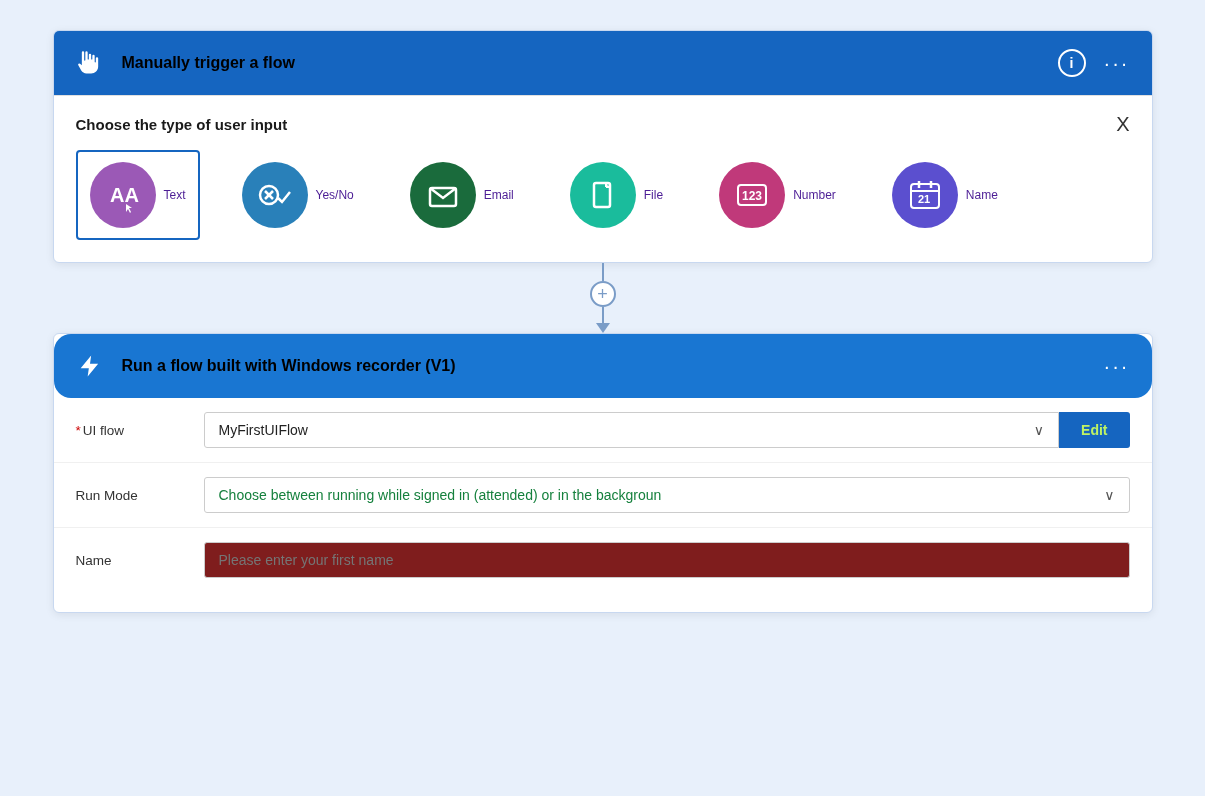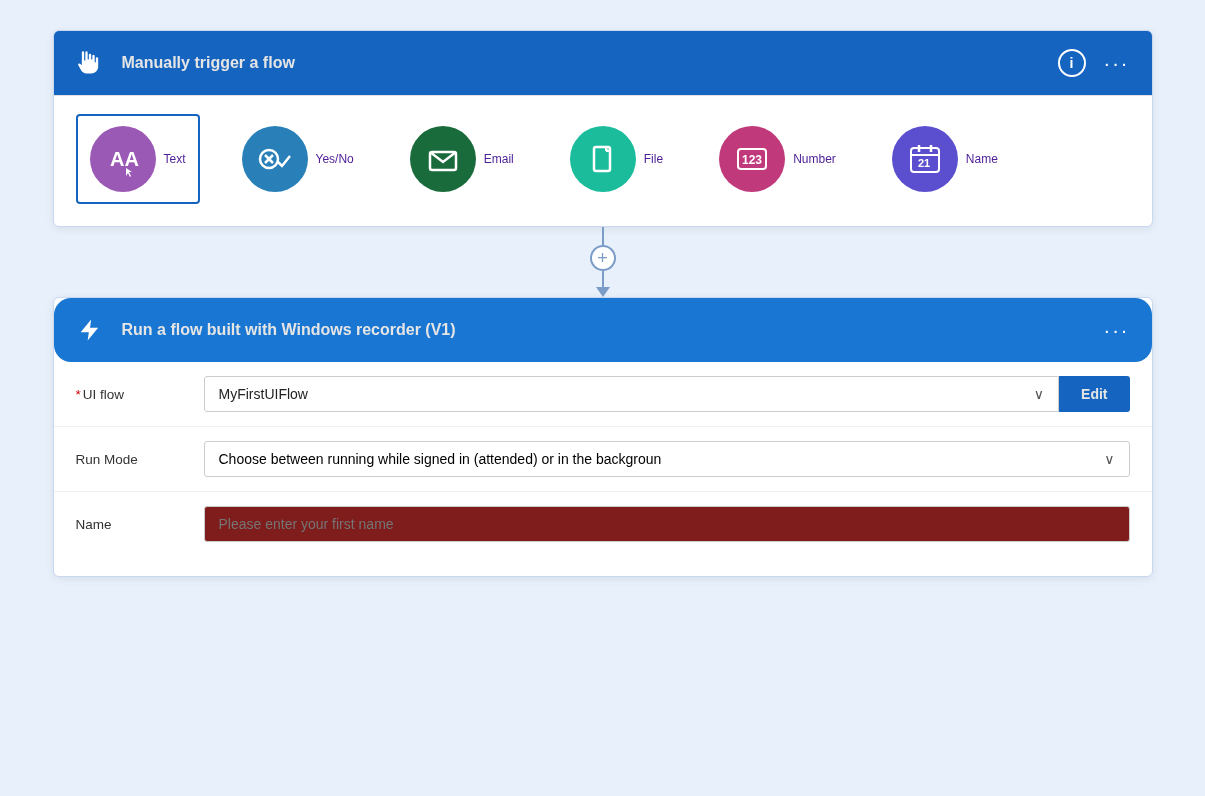--- a/index.html
+++ b/index.html
@@ -48,21 +48,21 @@
       justify-content: center;
       flex-shrink: 0;
     }
     .card-header-icon svg {
       width: 28px;
       height: 28px;
       fill: white;
     }
     .card-header-title {
       flex: 1;
-      color: #e5e5e5;
+      color: #000000;
       font-size: 16px;
       font-weight: 600;
     }
     .card-header-actions {
       display: flex;
       align-items: center;
       gap: 14px;
     }
     .info-btn {
       width: 28px;
@@ -233,21 +233,21 @@
     }
     .form-select-solo {
       border-radius: 3px;
     }
     .select-chevron {
       font-size: 14px;
       color: #555;
     }
     .edit-btn {
       background: #1565c0;
-      color: #e5e5e5;
+      color: #bef264;
       border: none;
       border-radius: 0 3px 3px 0;
       padding: 9px 22px;
       font-size: 14px;
       font-weight: 700;
       cursor: pointer;
       white-space: nowrap;
     }
     .form-input {
       flex: 1;
@@ -281,20 +281,24 @@
         </svg>
       </div>
       <span class="card-header-title">Manually trigger a flow</span>
       <div class="card-header-actions">
         <button class="info-btn">i</button>
         <button class="dots-btn">···</button>
       </div>
     </div>
 
     <div class="input-type-section">
+      <div class="input-type-title-row">
+        <span class="input-type-title">Choose the type of user input</span>
+        <button class="close-btn">X</button>
+      </div>
 
       <div class="input-type-options">
 
         <div class="input-type-option selected">
           <div class="input-type-option-circle circle-purple">
             <svg width="38" height="38" viewBox="0 0 38 38" fill="none" xmlns="http://www.w3.org/2000/svg">
               <text x="6" y="26" font-size="20" fill="white" font-family="Arial" font-weight="bold">AA</text>
 
               <polygon points="22,28 22,36 24,33 26,37 27,36 25,32 28,32" fill="white"></polygon>
             </svg>
@@ -399,21 +403,21 @@
             <span class="select-chevron">∨</span>
           </div>
           <button class="edit-btn">Edit</button>
         </div>
       </div>
 
       <div class="form-row">
         <div class="form-label">Run Mode</div>
         <div class="form-control-wrapper">
           <div class="form-select form-select-solo">
-            <span style="color:#000000;">Choose between running while signed in (attended) or in the backgroun</span>
+            <span style="color:#15803d;">Choose between running while signed in (attended) or in the backgroun</span>
             <span class="select-chevron">∨</span>
           </div>
         </div>
       </div>
 
       <div class="form-row">
         <div class="form-label">Name</div>
         <div class="form-control-wrapper">
           <input class="form-input" type="text" placeholder="Please enter your first name" style="">
         </div>

